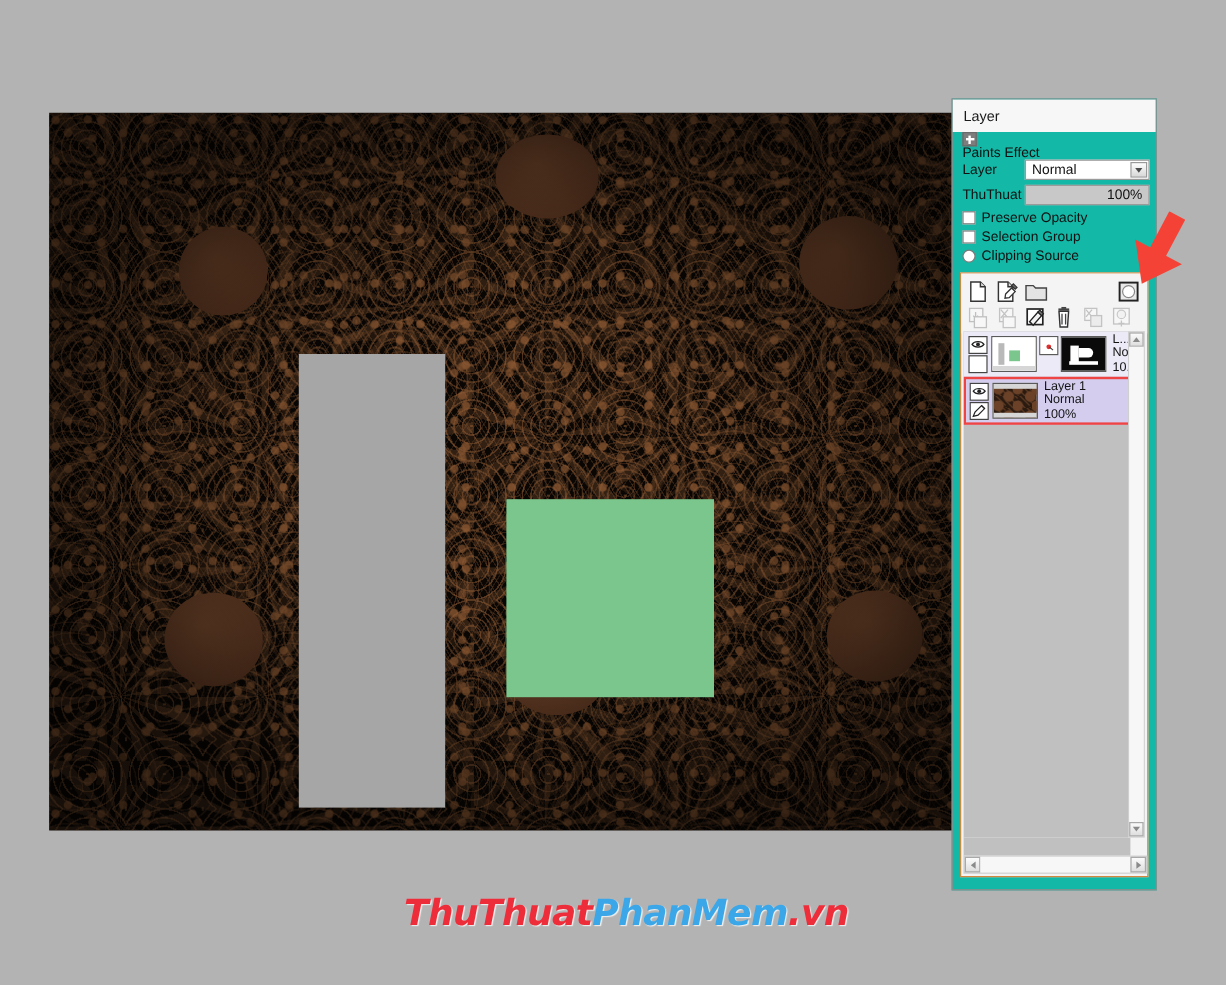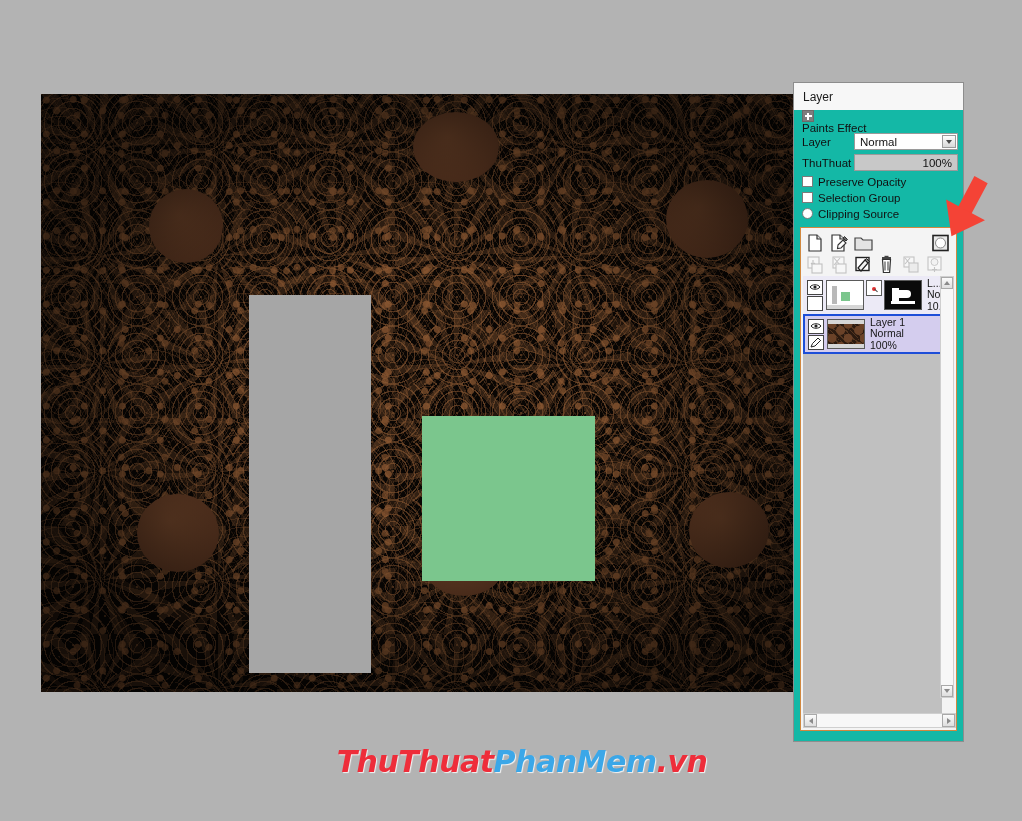--- a/index.html
+++ b/index.html
@@ -154,21 +154,21 @@
   
   #layer-list{
     position:absolute;left:2px;top:48px;width:139px;height:422px;
     background:#c0c0c0;overflow:hidden;
   }
   .layer-item{
     display:flex;align-items:stretch;box-sizing:border-box;
     background:#eceaf6;border:1px solid transparent;
   }
   .layer-item.selected{
-    background:#d4cdee;border:2px solid #1d4ed8;
+    background:#d4cdee;border:2px solid #ef4444;
   }
   .li-toggles{
     width:20px;display:flex;flex-direction:column;justify-content:center;
     align-items:center;flex:none;padding:2px 1px;gap:1px;
   }
   .tgl{
     width:16px;height:15px;border:1px solid #444;background:#fff;
     box-sizing:border-box;display:flex;align-items:center;justify-content:center;
   }
   .thumb{

